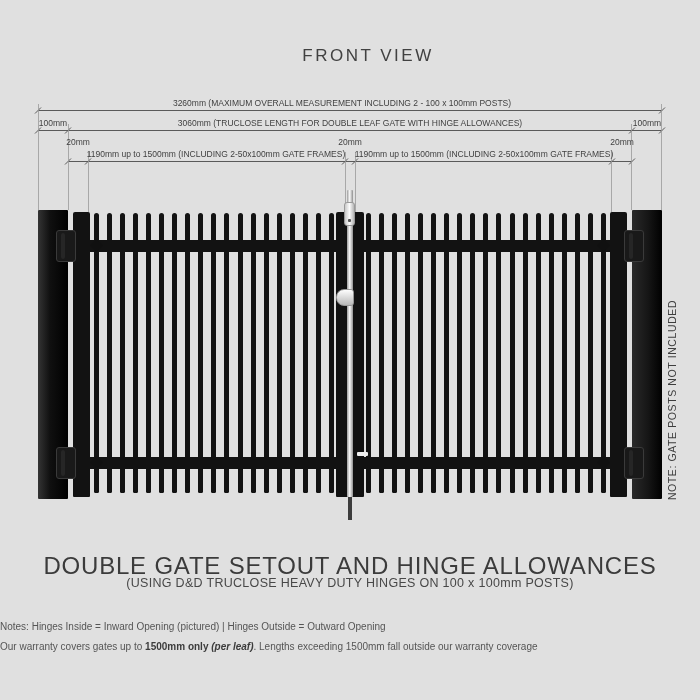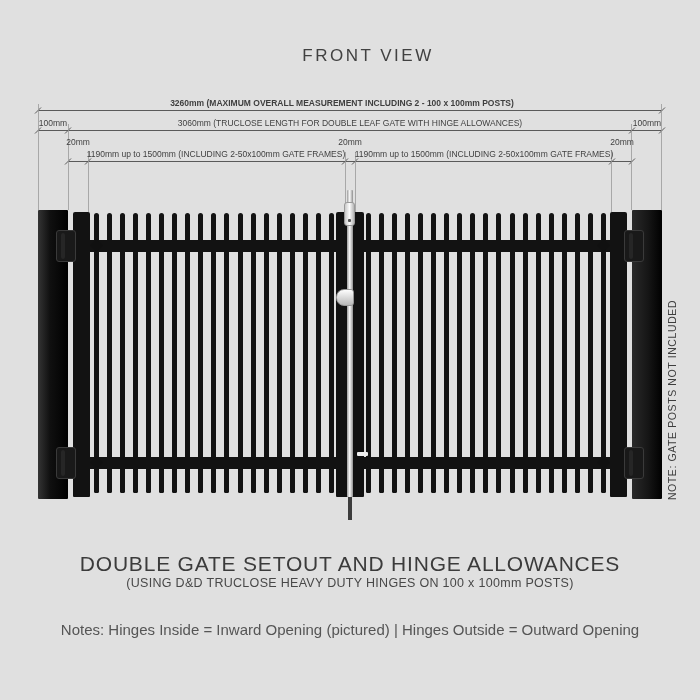--- a/index.html
+++ b/index.html
@@ -3,21 +3,21 @@
 <meta charset="utf-8">
 <style>
   html,body{margin:0;padding:0;}
   body{width:700px;height:700px;background:#e0e0e0;font-family:"Liberation Sans",sans-serif;overflow:hidden;}
   .canvas{position:relative;width:700px;height:700px;background:#e0e0e0;}
   .abs{position:absolute;}
   
   .front-view{top:46px;left:0;right:0;text-align:center;font-size:17px;letter-spacing:2.5px;color:#414141;padding-left:36px;}
   
   .dim-label{font-size:8.5px;color:#3f3f3f;text-align:center;white-space:nowrap;line-height:10px;}
-  .lbl-overall{top:98px;left:0;right:16px;font-weight:bold;}
+  .lbl-overall{top:98px;left:0;right:16px;}
   .lbl-dleaf{top:118px;left:0;right:0;}
   .lbl-post-l{top:118px;left:18px;width:70px;}
   .lbl-post-r{top:118px;left:612px;width:70px;}
   .lbl-20-l{top:137px;left:48px;width:60px;}
   .lbl-20-c{top:137px;left:0;right:0;}
   .lbl-20-r{top:137px;left:592px;width:60px;}
   .lbl-leaf-l{top:149px;left:66px;width:300px;}
   .lbl-leaf-r{top:149px;left:334px;width:300px;}
   
   .post{top:210px;width:30px;height:289px;background:linear-gradient(90deg,#343434 0%,#101010 40%,#000 100%);border-radius:1px;}
@@ -50,23 +50,23 @@
   .bolt.b4{left:599px;top:458px;}
   .droprod{left:347px;top:190px;width:6px;height:307px;background:linear-gradient(90deg,#9c9c9c,#fafafa 45%,#8f8f8f);border-radius:1px;}
   .rodclip{left:344px;top:202px;width:11px;height:24px;background:linear-gradient(90deg,#c9c9c9,#fcfcfc 50%,#b5b5b5);border:1px solid #9a9a9a;border-radius:3px;box-sizing:border-box;}
   .rodclip:after{content:"";position:absolute;left:3px;bottom:3px;width:3px;height:3px;background:#555;border-radius:1px;}
   .handle{left:336px;top:289px;width:18px;height:17px;background:linear-gradient(180deg,#fdfdfd,#b8b8b8);border:1px solid #979797;border-radius:8px 3px 3px 8px;box-sizing:border-box;}
   .keeper{left:357px;top:452px;width:11px;height:4px;background:#efefef;border-radius:1px;}
   .rodpin{left:348px;top:497px;width:4px;height:23px;background:#3d3d3d;}
   
   .vnote{left:672px;top:400px;transform:translate(-50%,-50%) rotate(-90deg);white-space:nowrap;font-size:10.5px;letter-spacing:0.6px;color:#3d3d3d;}
   
-  .footer-heading{top:552px;left:0;right:0;text-align:center;font-size:21px;letter-spacing:0.8px;color:#3b3b3b;}
+  .footer-heading{top:552px;left:0;right:0;text-align:center;font-size:24px;letter-spacing:0.8px;color:#3b3b3b;}
   .footer-subheading{top:576px;left:0;right:0;text-align:center;font-size:12.5px;letter-spacing:0.3px;color:#484848;}
-  .note-line{left:0;right:0;text-align:center;font-size:15px;color:#555;white-space:nowrap;}
+  .note-line{left:0;right:0;text-align:left;font-size:10px;color:#555;white-space:nowrap;}
   .note1{top:621px;}
   .note2{top:641px;}
   .note3{top:661px;}
   .b{font-weight:bold;color:#3c3c3c;}
   .bi{font-weight:bold;font-style:italic;color:#3c3c3c;}
 </style>
 </head>
 <body>
 
 <div class="canvas">
@@ -187,14 +187,15 @@
   <div class="abs rodclip"></div>
   <div class="abs handle"></div>
   <div class="abs keeper"></div>
   <div class="abs rodpin"></div>
 
   <div class="abs vnote">NOTE: GATE POSTS NOT INCLUDED</div>
 
   <div class="abs footer-heading">DOUBLE GATE SETOUT AND HINGE ALLOWANCES</div>
   <div class="abs footer-subheading">(USING D&amp;D TRUCLOSE HEAVY DUTY HINGES ON 100 x 100mm POSTS)</div>
   <div class="abs note-line note1">Notes: Hinges Inside = Inward Opening (pictured) | Hinges Outside = Outward Opening</div>
+  <div class="abs note-line note2"><span>Our warranty covers gates up to </span><span class="b">1500mm only</span><span class="bi"> (per leaf)</span><span>. Lengths exceeding 1500mm fall outside our warranty coverage</span></div>
 
 </div>
 
 </body></html>

